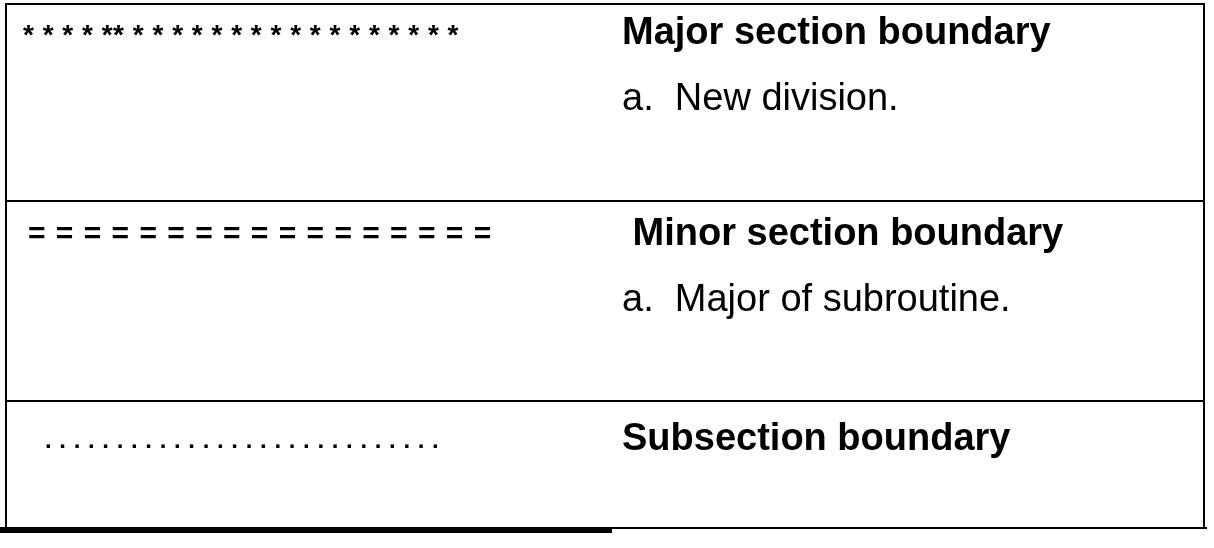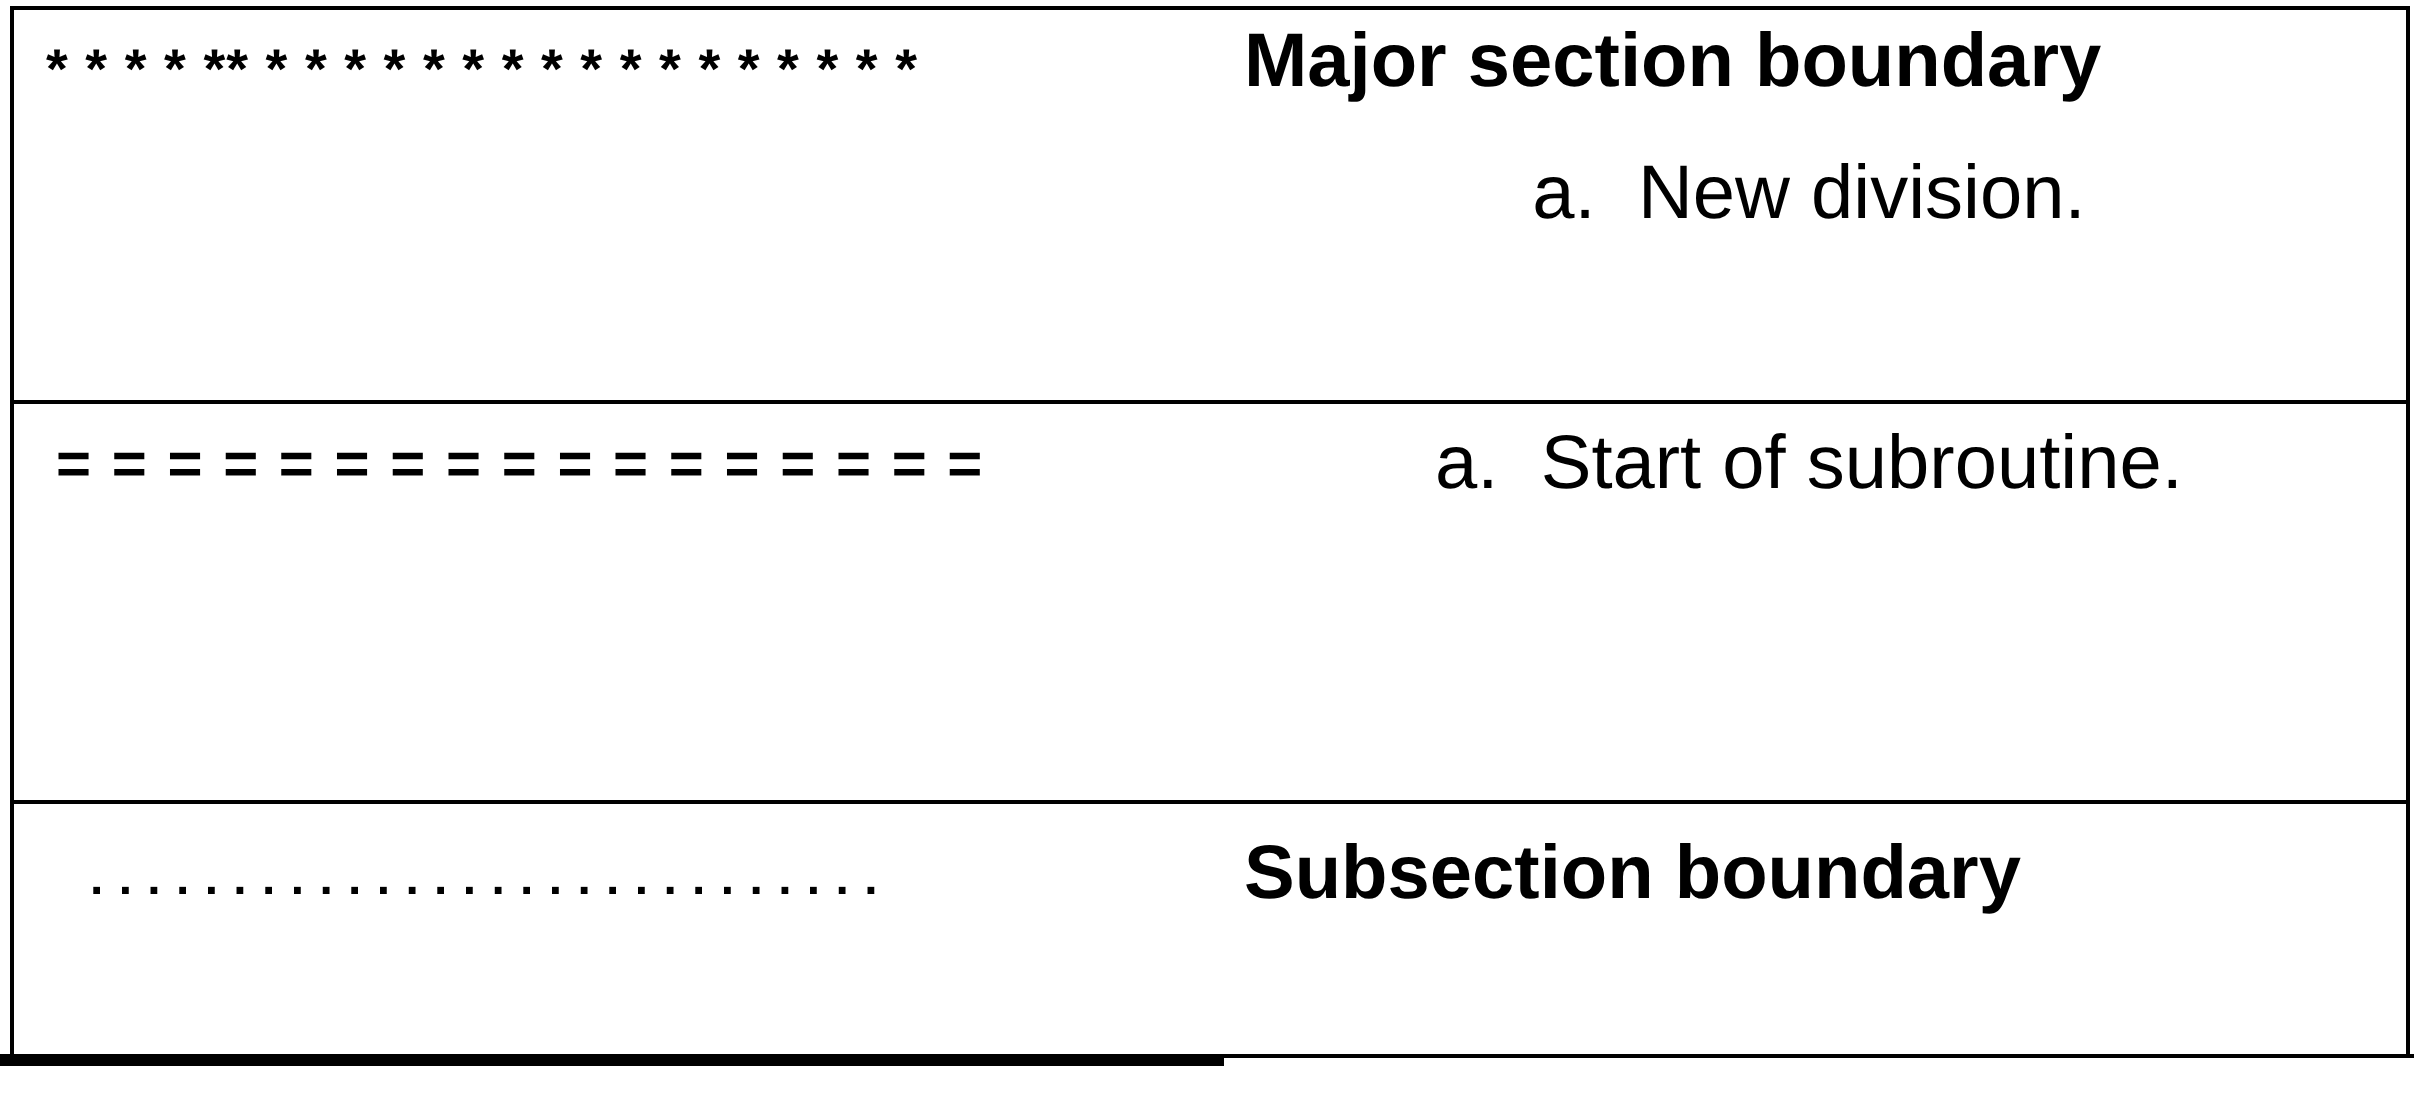--- a/index.html
+++ b/index.html
@@ -57,21 +57,21 @@
   .row-2 .symbol { padding: 14px 0 0 21px; font-size: 30px; line-height: 34px; letter-spacing: 1px; }
   .row-3 .symbol { padding: 24px 0 0 38px; font-size: 24px; line-height: 28px; letter-spacing: 0.5px; }
 
   .heading, .item {
     margin: 0 16px 22px 0;
     font-size: 38px;
     line-height: 44px;
     white-space: pre;
   }
   .heading { font-weight: bold; }
-  .item { font-weight: normal; text-align: center; }
+  .item { font-weight: normal; }
   .bold-period { font-weight: bold; }
 
   .row-1 .cell-right { padding-top: 4px; }
   .row-2 .cell-right { padding-top: 8px; }
   .row-3 .cell-right { padding-top: 13px; }
 
   .bottom-thick {
     position: absolute;
     left: 0;
     top: 527px;
@@ -102,21 +102,22 @@
         <p class="heading">Major section boundary</p>
         <p class="item">a.  New division.</p>
       </div>
     </div>
 
     <div class="row row-2">
       <div class="cell-left">
         <span class="symbol">= = = = = = = = = = = = = = = = =</span>
       </div>
       <div class="cell-right">
-        <p class="item">a.  Start of subroutine.</p>
+        <p class="heading"> Minor section boundary</p>
+        <p class="item">a.  Major of subroutine.</p>
       </div>
     </div>
 
     <div class="row row-3">
       <div class="cell-left">
         <span class="symbol">. . . . . . . . . . . . . . . . . . . . . . . . . . . .</span>
       </div>
       <div class="cell-right">
         <p class="heading">Subsection boundary</p>
       </div>

